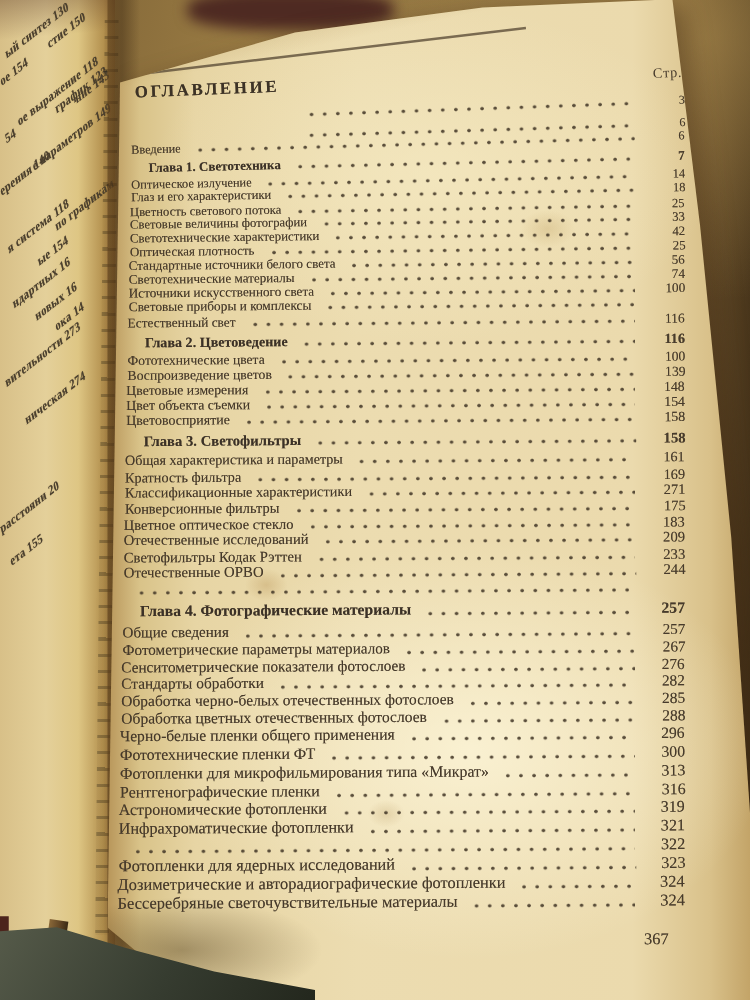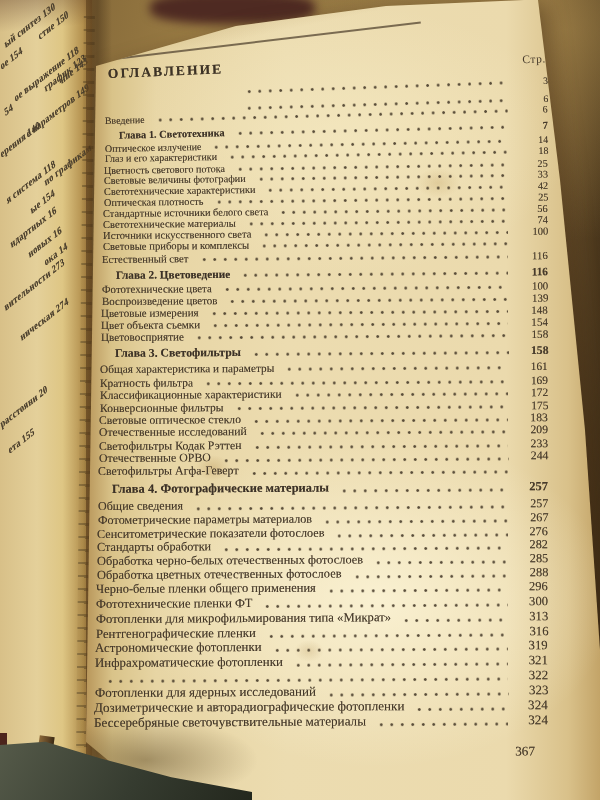--- a/index.html
+++ b/index.html
@@ -247,49 +247,48 @@
               <span class="num">161</span>
             </div>
             <div class="row" style="transform: rotate(-0.38deg); height: 12.56px; font-size: 11.4px; margin-left: 4px;">
               <span class="lbl">Кратность фильтра</span>
               <span class="dots"></span>
               <span class="num">169</span>
             </div>
             <div class="row" style="transform: rotate(-0.38deg); height: 12.68px; font-size: 11.47px; margin-left: 3.75px;">
               <span class="lbl">Классификационные характеристики</span>
               <span class="dots"></span>
-              <span class="num">172</span>
+              <span class="num">271</span>
             </div>
             <div class="row" style="transform: rotate(-0.37deg); height: 12.79px; font-size: 11.55px; margin-left: 3.5px;">
               <span class="lbl">Конверсионные фильтры</span>
               <span class="dots"></span>
               <span class="num">175</span>
             </div>
             <div class="row" style="transform: rotate(-0.37deg); height: 12.91px; font-size: 11.63px; margin-left: 3.25px;">
-              <span class="lbl">Световые оптическое стекло</span>
+              <span class="lbl">Цветное оптическое стекло</span>
               <span class="dots"></span>
               <span class="num">183</span>
             </div>
             <div class="row" style="transform: rotate(-0.37deg); height: 13.02px; font-size: 11.7px; margin-left: 3px;">
               <span class="lbl">Отечественные исследований</span>
               <span class="dots"></span>
               <span class="num">209</span>
             </div>
             <div class="row" style="transform: rotate(-0.37deg); height: 13.14px; font-size: 11.77px; margin-left: 2.75px;">
               <span class="lbl">Светофильтры Кодак Рэттен</span>
               <span class="dots"></span>
               <span class="num">233</span>
             </div>
             <div class="row" style="transform: rotate(-0.36deg); height: 13.25px; font-size: 11.85px; margin-left: 2.5px;">
               <span class="lbl">Отечественные ОРВО</span>
               <span class="dots"></span>
               <span class="num">244</span>
             </div>
             <div class="row" style="transform: rotate(-0.36deg); height: 13.37px; font-size: 11.92px; margin-left: 2.25px;">
-              <span class="lbl">Светофильтры Агфа-Геверт</span>
               <span class="dots"></span>
               <span class="num"></span>
             </div>
             <div class="row chapter" style="transform: rotate(-0.36deg); height: 13.48px; font-size: 12.5px; margin-left: 2px;">
               <span class="lbl">Глава 4. Фотографические материалы</span>
               <span class="dots"></span>
               <span class="num">257</span>
             </div>
             <div class="row" style="transform: rotate(-0.36deg); height: 13.6px; font-size: 12.07px; margin-left: 1.75px;">
               <span class="lbl">Общие сведения</span>

